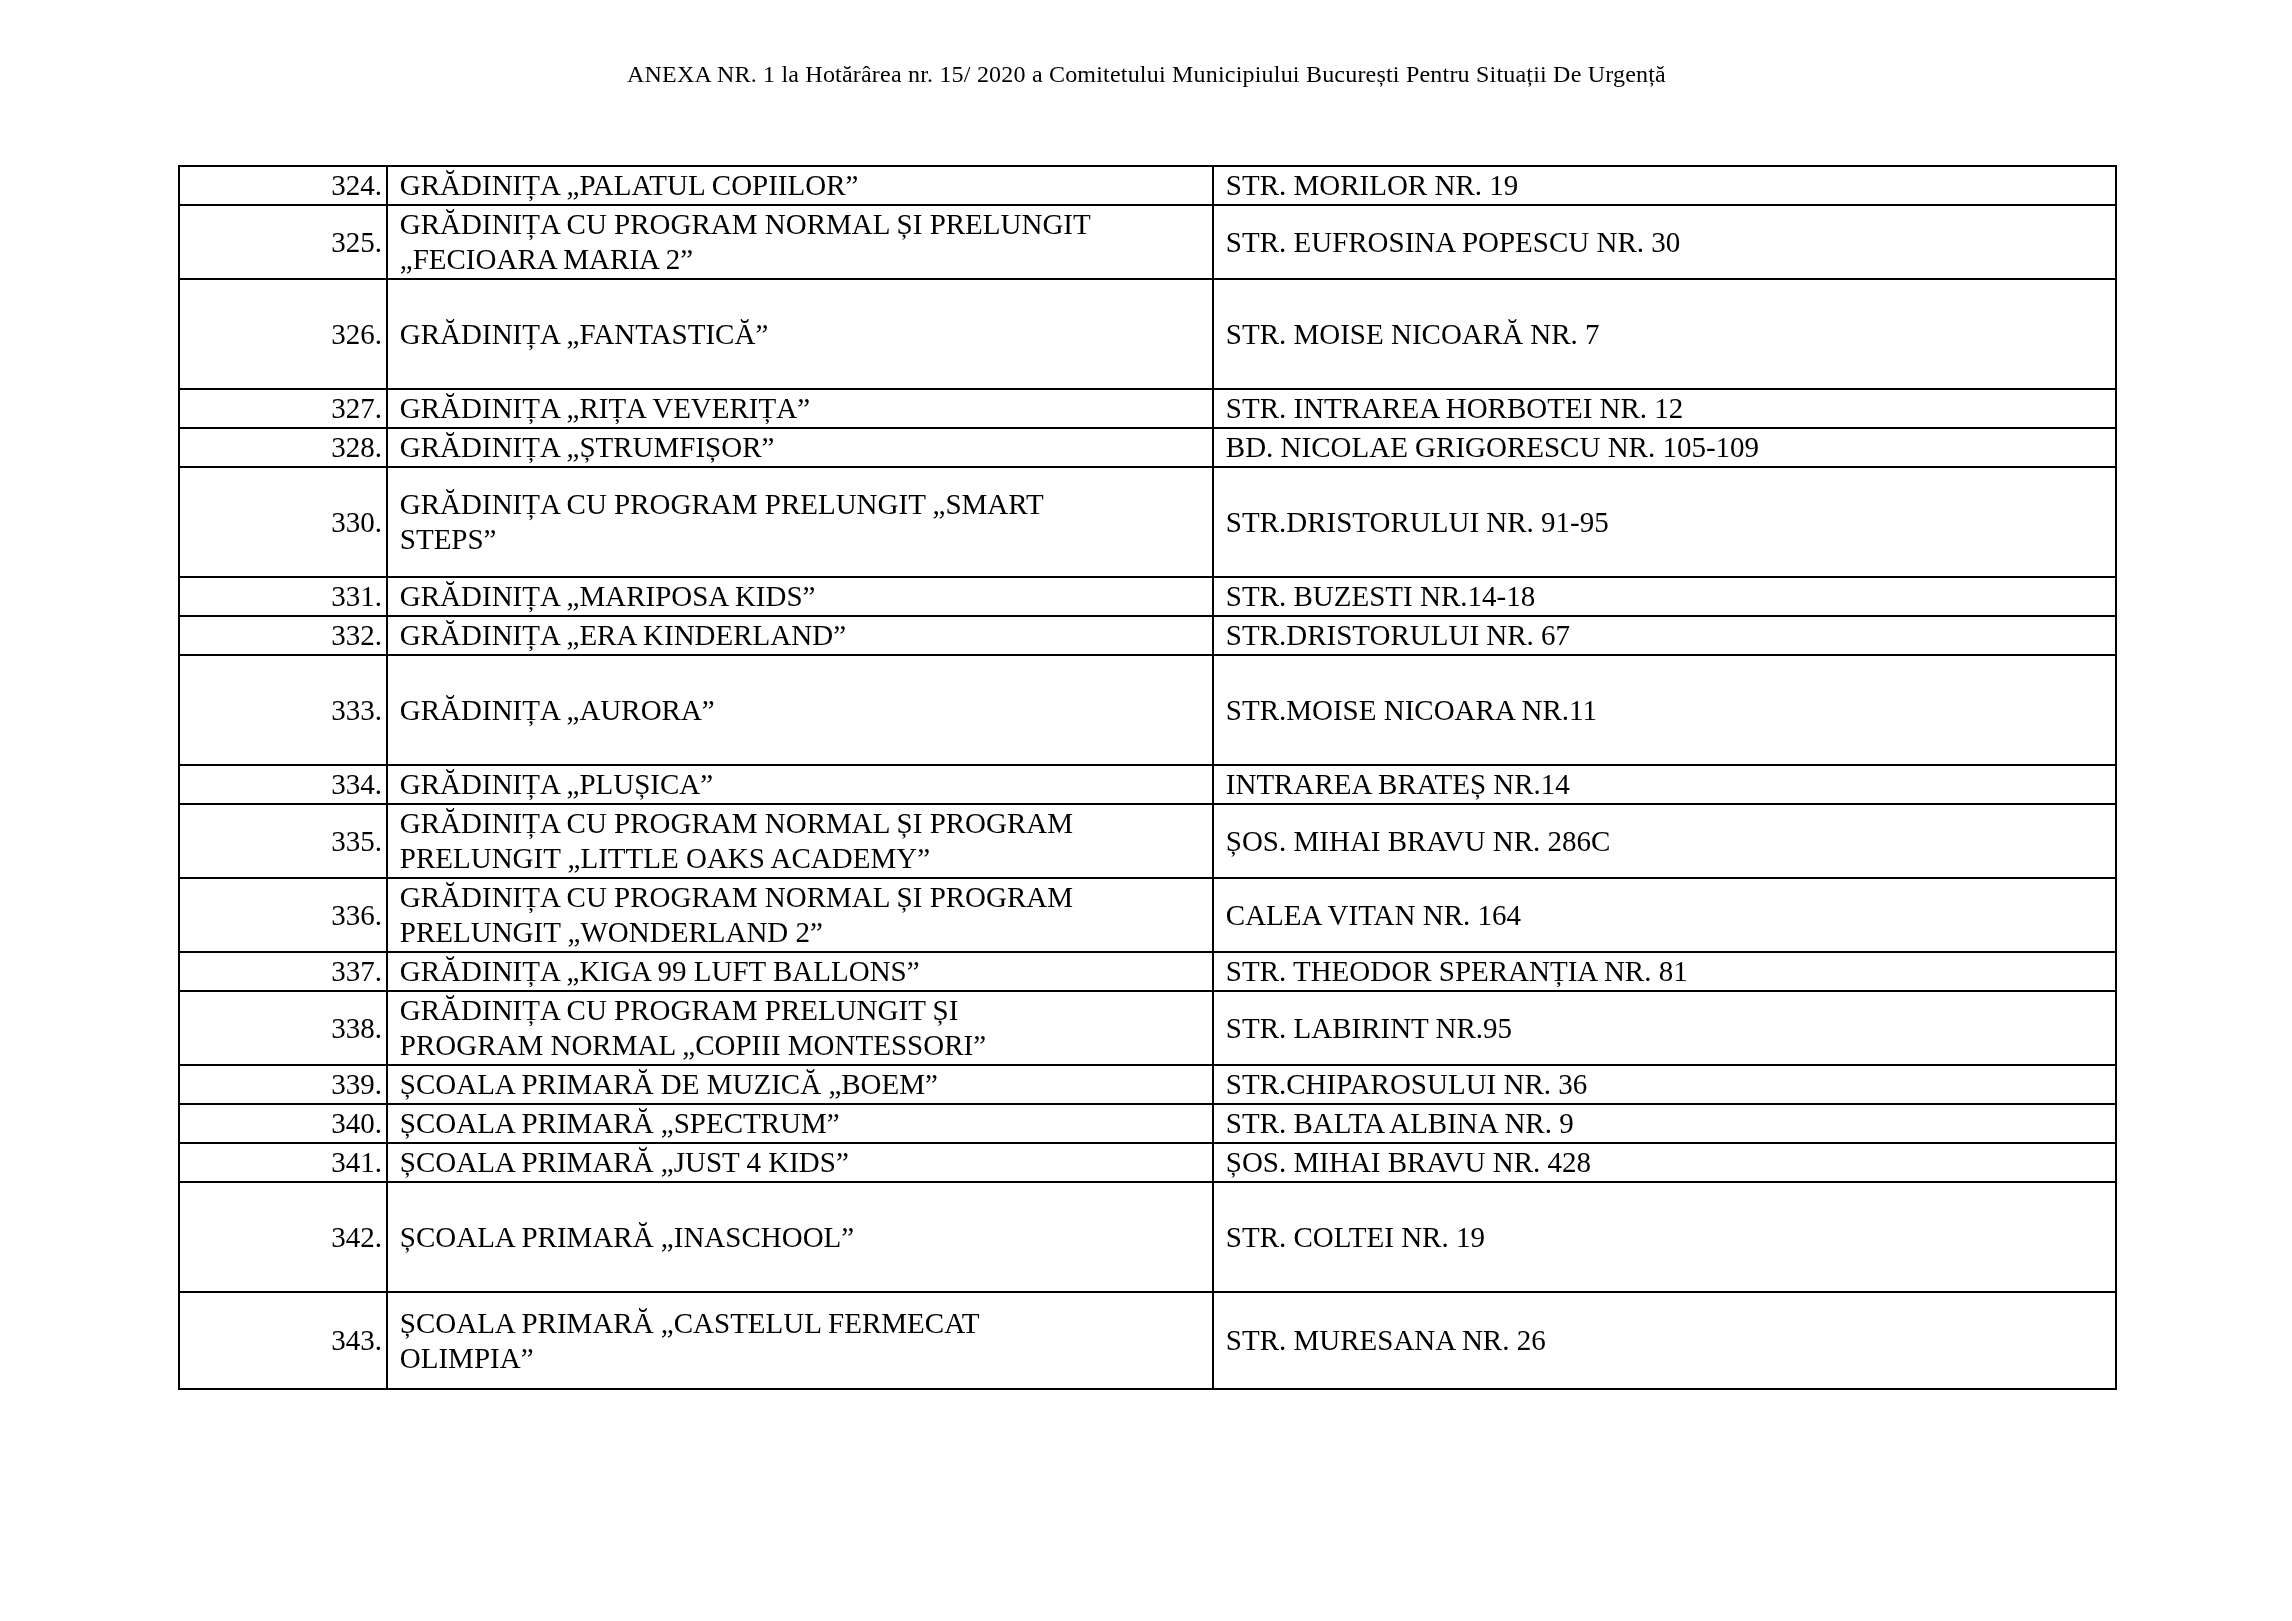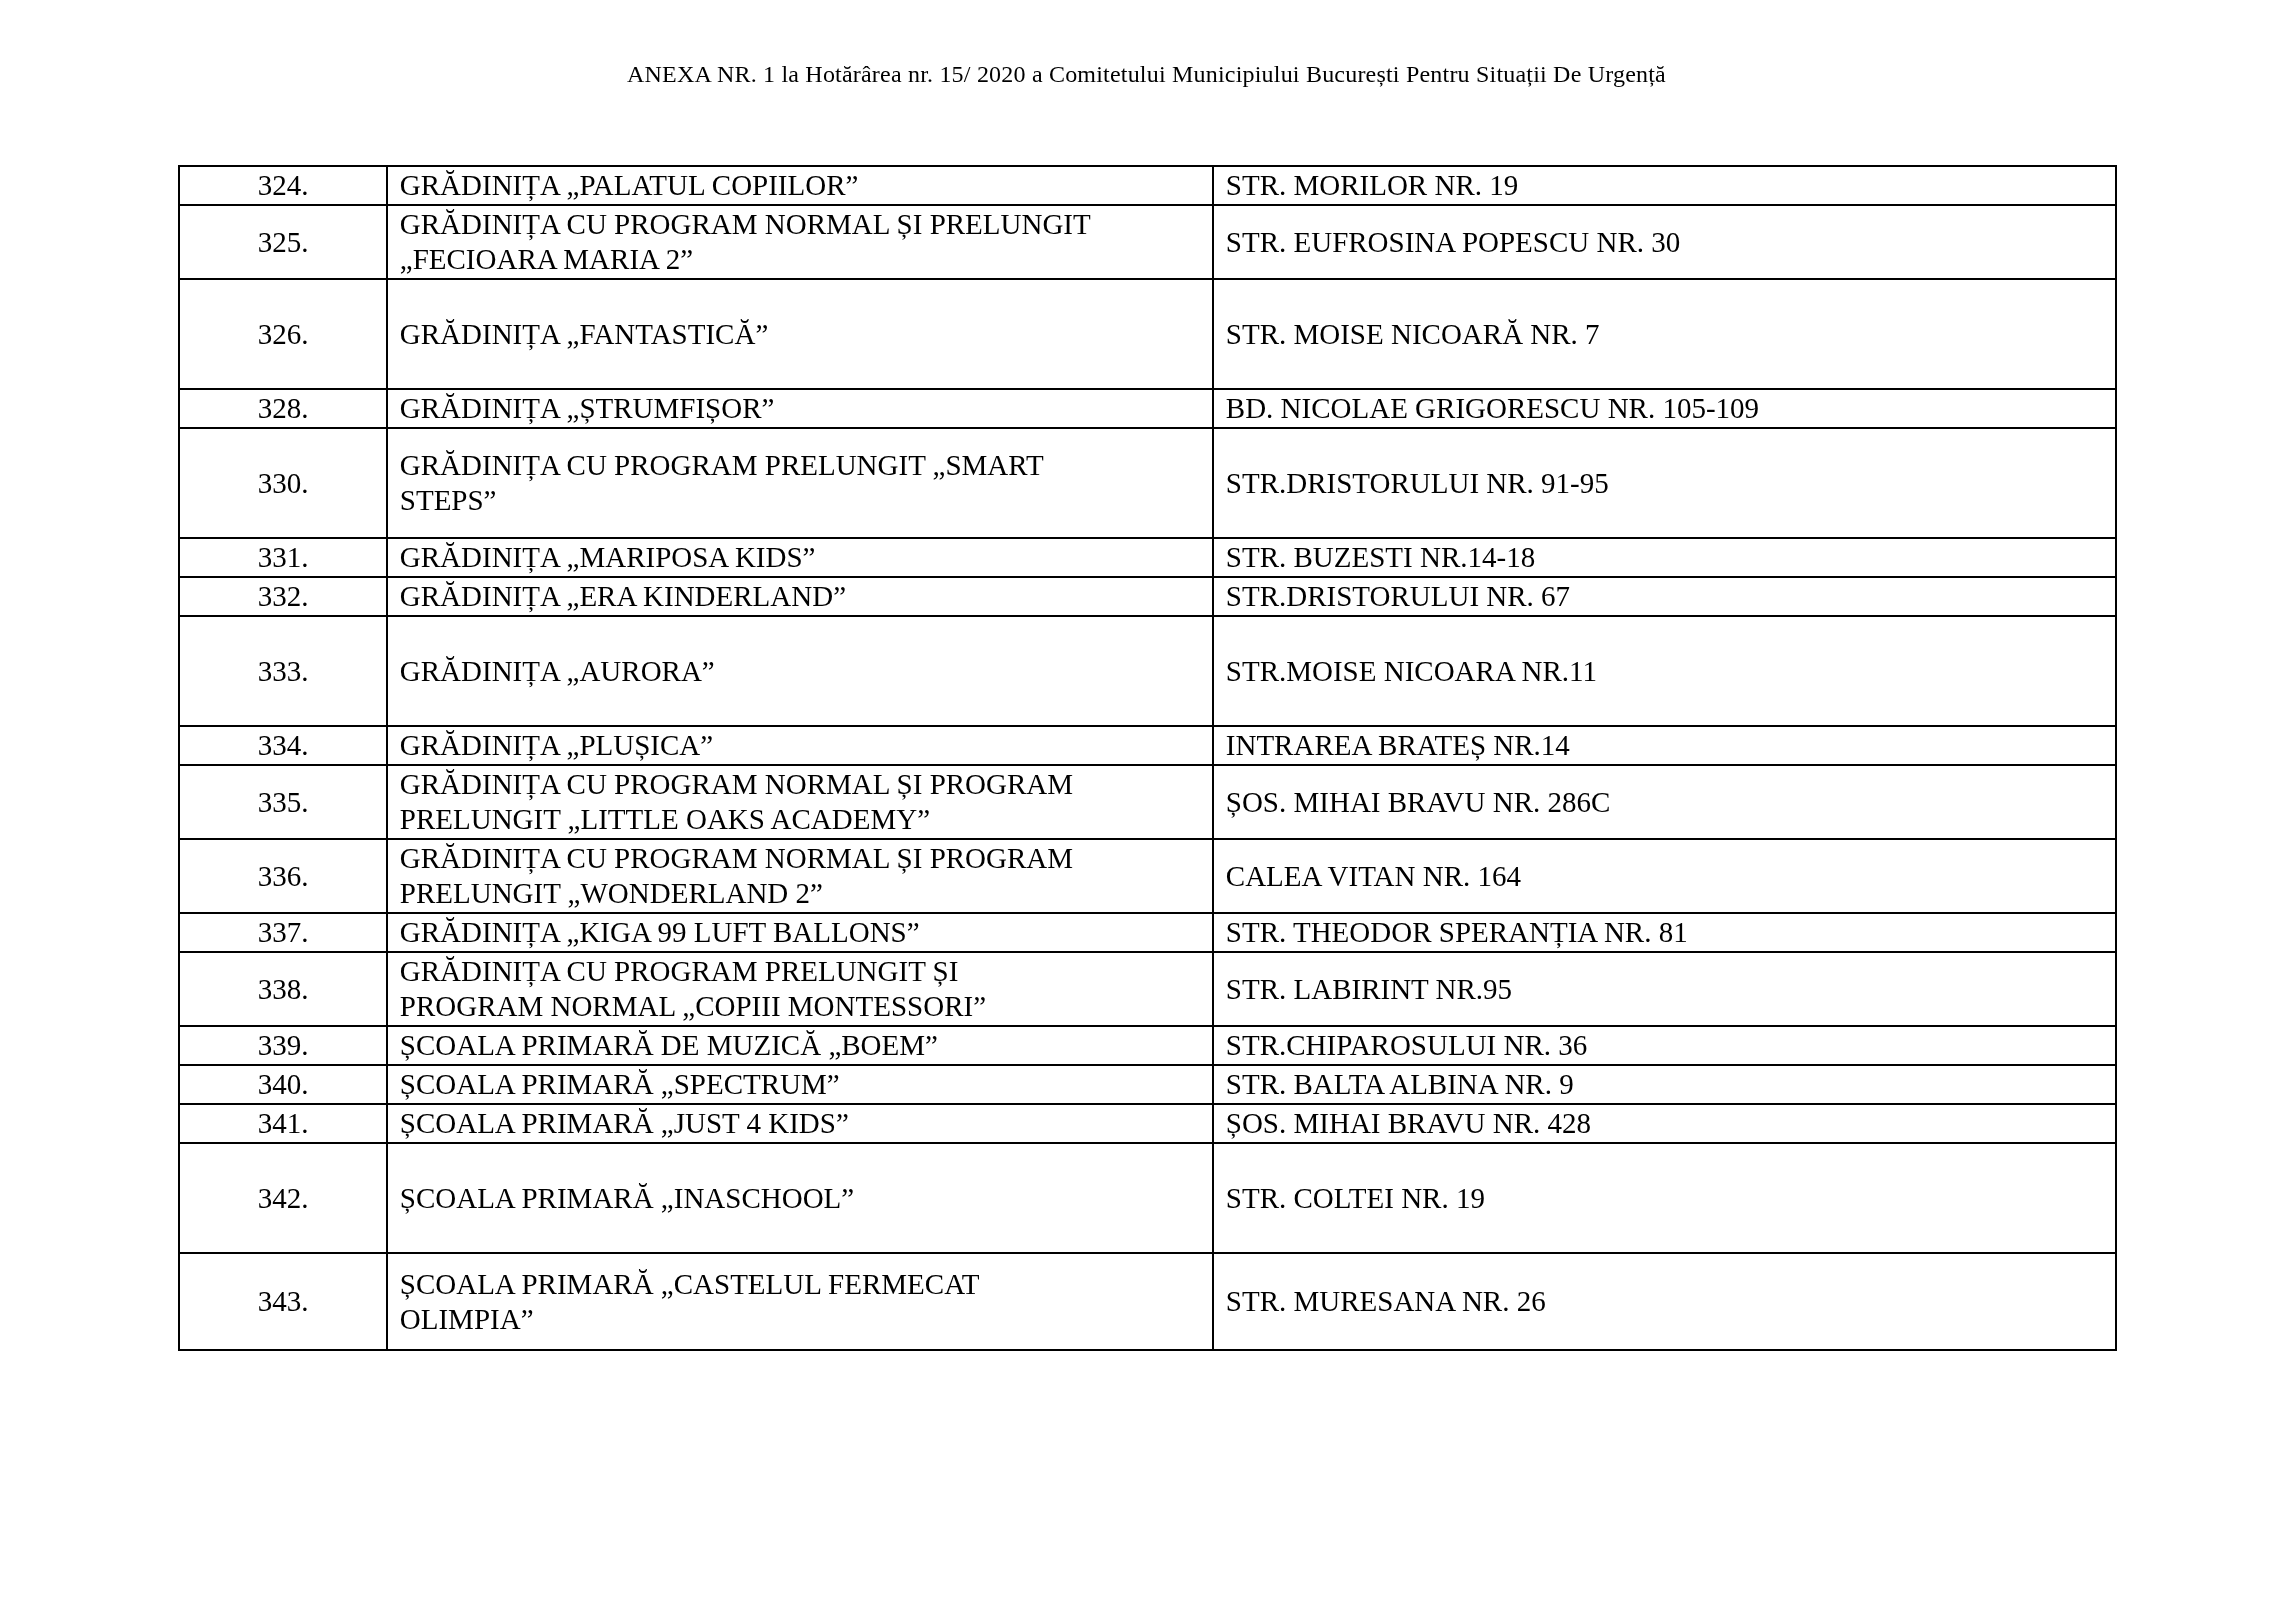--- a/index.html
+++ b/index.html
@@ -20,21 +20,21 @@
   }
   col.c-no{width:208px;}
   col.c-name{width:826px;}
   col.c-addr{width:903px;}
   td{
     border-left:2px solid #000;border-right:2px solid #000;
     border-top:2.9px solid #000;border-bottom:2.9px solid #000;
     font-size:29px;line-height:35px;vertical-align:middle;
     overflow:hidden;
   }
-  td.no{text-align:center;padding:1px 3.9px;}
+  td.no{text-align:right;padding:1px 3.9px;}
   td.name,td.addr{padding:1px 11.8px;white-space:pre-line;}
 </style>
 </head>
 <body>
 
 <div class="page">
   <h1 class="doc-title">ANEXA NR. 1 la Hotărârea nr. 15/ 2020 a Comitetului Municipiului București Pentru Situații De Urgență</h1>
 
   <table class="grid">
     <colgroup>
@@ -51,20 +51,25 @@
         <tr style="height: 71px;">
           <td class="no">325.</td>
           <td class="name">GRĂDINIȚA CU PROGRAM NORMAL ȘI PRELUNGIT
 „FECIOARA MARIA 2”</td>
           <td class="addr">STR. EUFROSINA POPESCU NR. 30</td>
         </tr>
         <tr style="height: 110px;">
           <td class="no">326.</td>
           <td class="name">GRĂDINIȚA „FANTASTICĂ”</td>
           <td class="addr">STR. MOISE NICOARĂ NR. 7</td>
+        </tr>
+        <tr style="height: 39px;">
+          <td class="no">327.</td>
+          <td class="name">GRĂDINIȚA „RIȚA VEVERIȚA”</td>
+          <td class="addr">STR. INTRAREA HORBOTEI NR. 12</td>
         </tr>
         <tr style="height: 39px;">
           <td class="no">328.</td>
           <td class="name">GRĂDINIȚA „ȘTRUMFIȘOR”</td>
           <td class="addr">BD. NICOLAE GRIGORESCU NR. 105-109</td>
         </tr>
         <tr style="height: 110px; margin-left: 16px;">
           <td class="no">330.</td>
           <td class="name">GRĂDINIȚA CU PROGRAM PRELUNGIT „SMART
 STEPS”</td>

